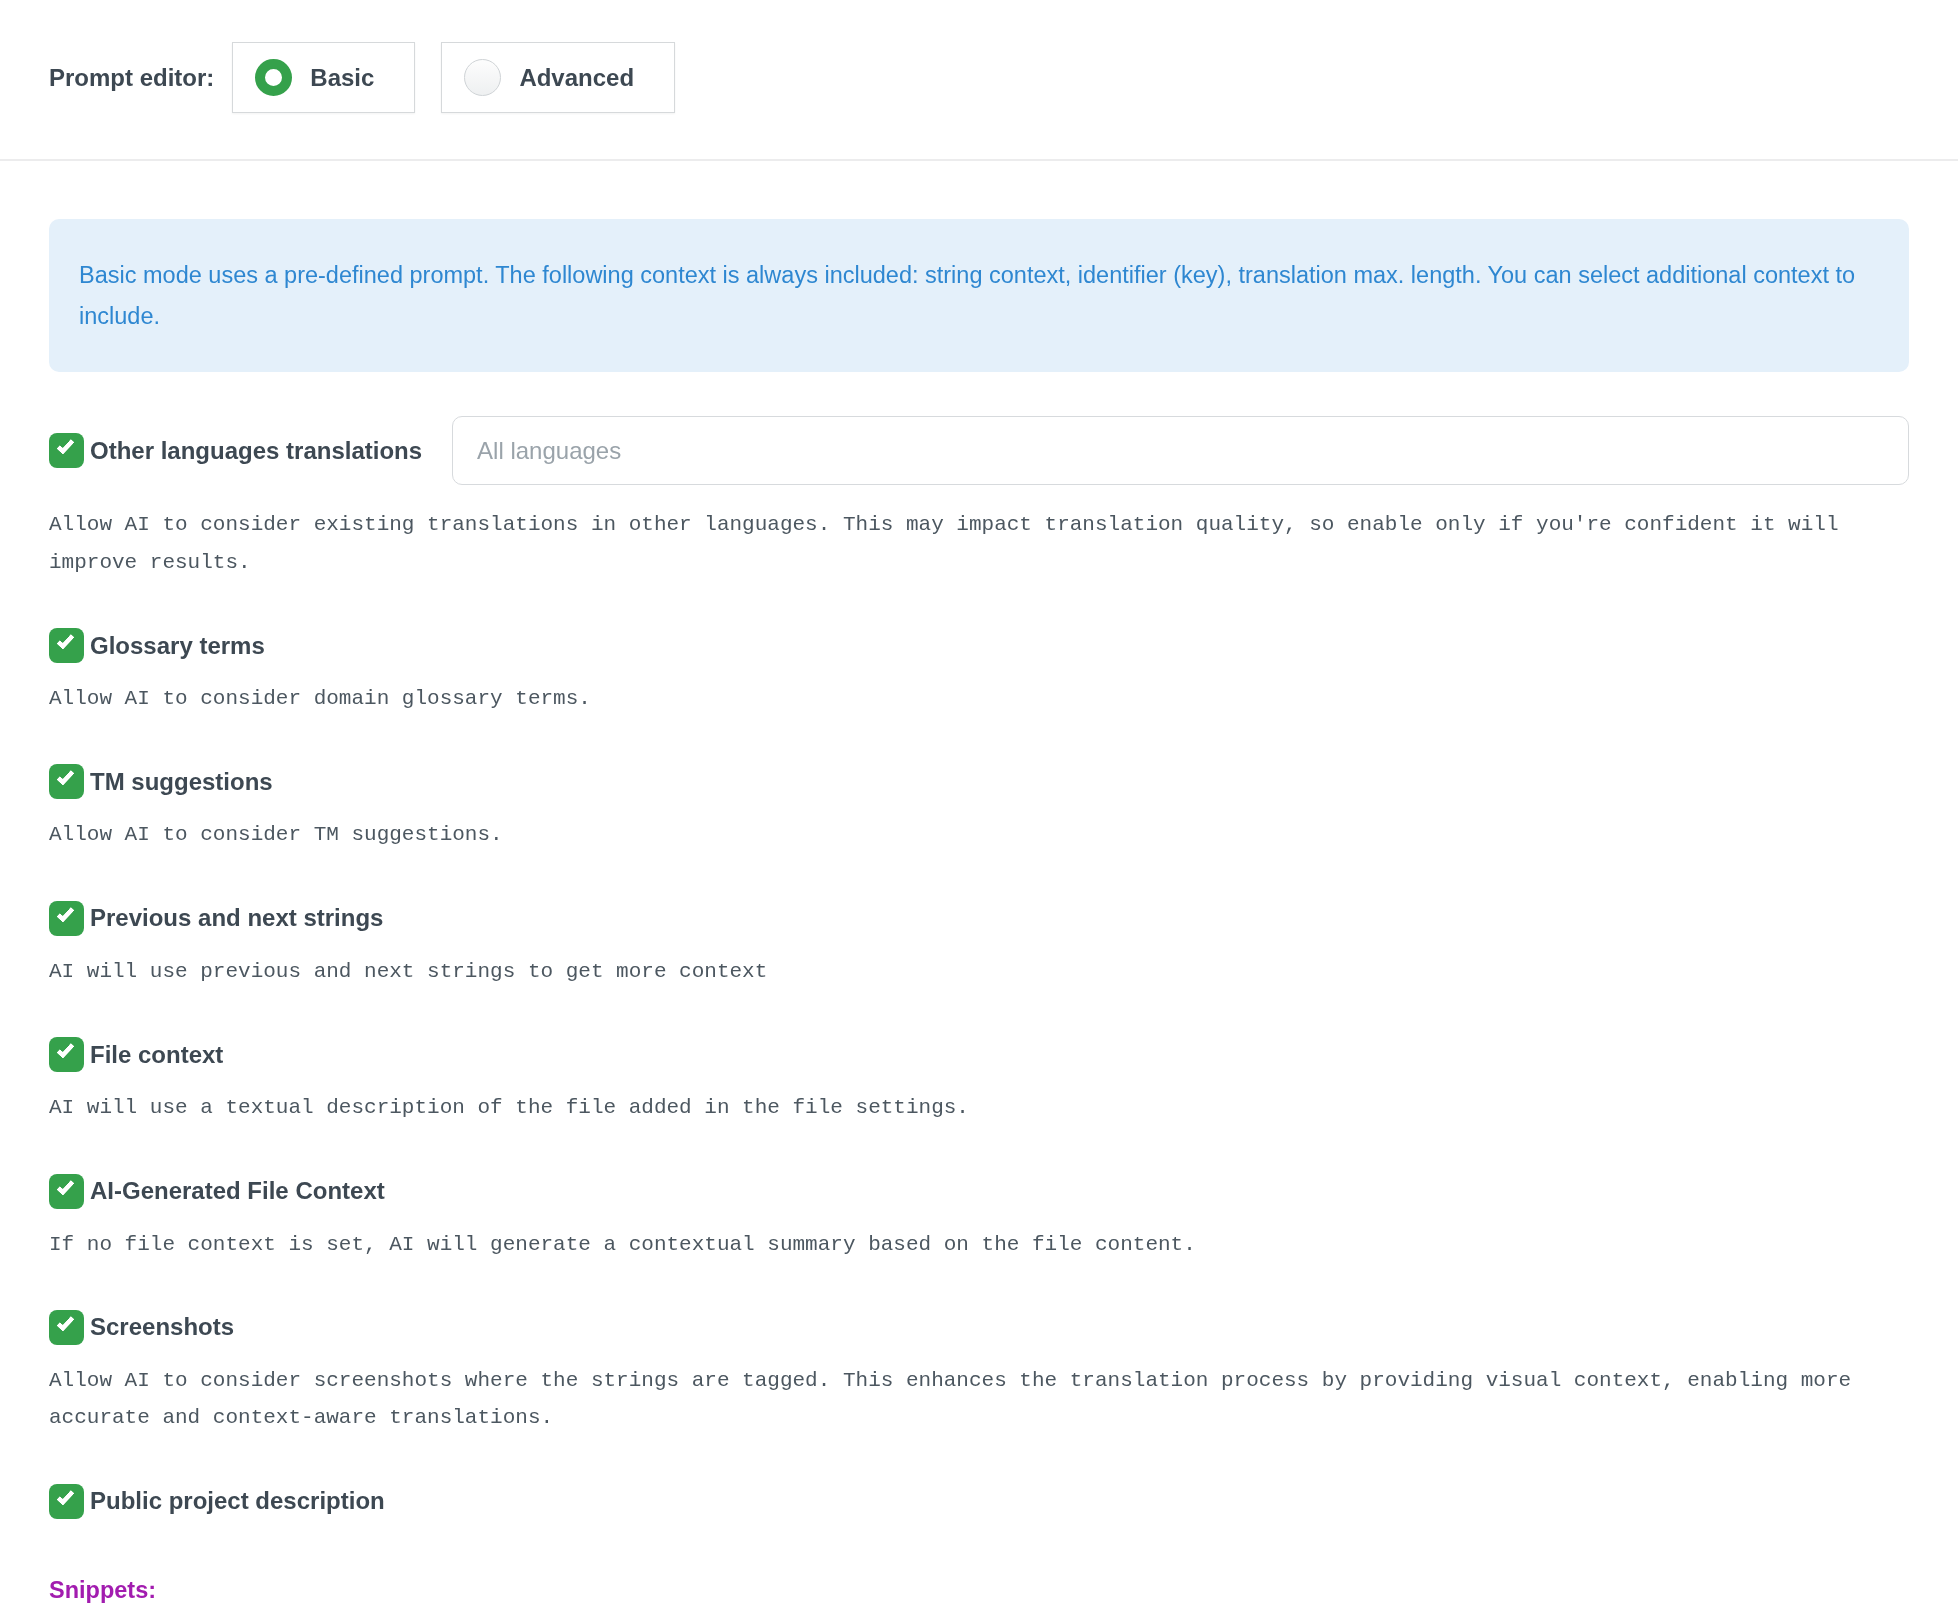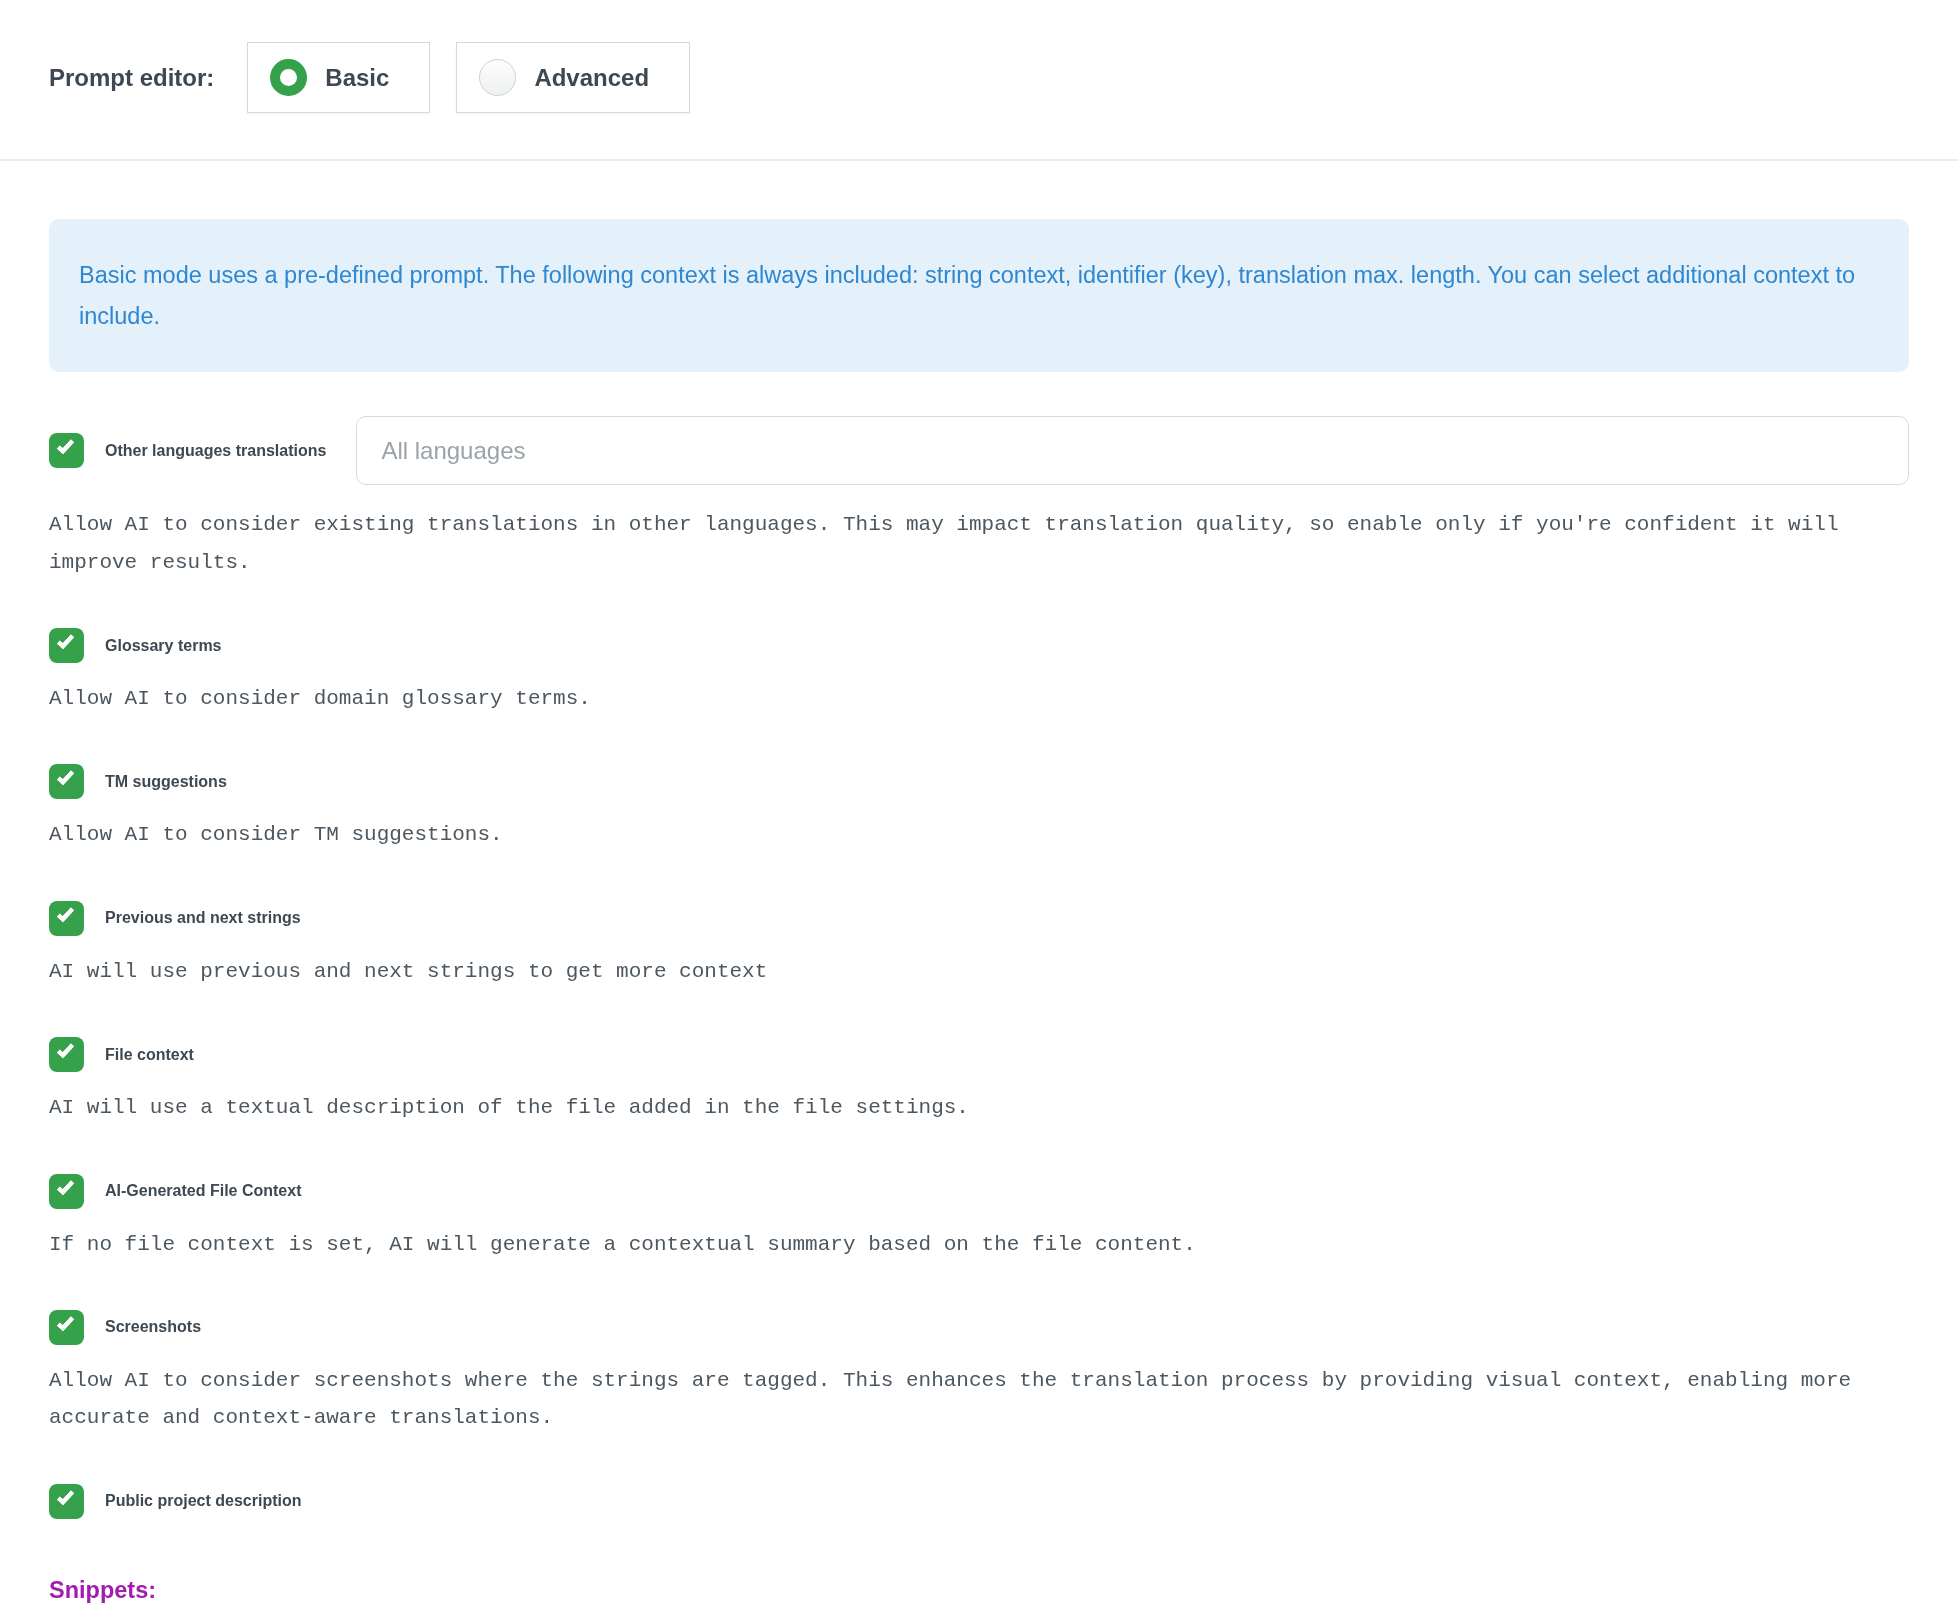--- a/index.html
+++ b/index.html
@@ -8,21 +8,21 @@
     font-family: "Liberation Sans", "DejaVu Sans", sans-serif;
     color: #3d4852;
     width: 1958px;
     min-height: 1613px;
   }
 
   
   .topbar {
     display: flex;
     align-items: center;
-    gap: 33px;
+    gap: 18px;
     padding: 42px 49px 46px 49px;
   }
   .topbar-label {
     font-size: 24px;
     font-weight: 700;
     color: #3d4852;
     margin-right: 0;
   }
   .radio-cards { display: flex; gap: 26px; }
   .radio-card {
@@ -89,22 +89,22 @@
   .checkbox .tick {
     position: absolute;
     left: 8px; top: 8px;
     width: 17px; height: 9px;
     border-left: 5px solid #ffffff;
     border-bottom: 5px solid #ffffff;
     border-radius: 1px;
     transform: rotate(-47deg);
   }
   .option-label {
-    margin-left: 21px;
-    font-size: 16px;
+    margin-left: 6px;
+    font-size: 24px;
     font-weight: 700;
     color: #3d4852;
     cursor: default;
   }
   .option-input {
     flex: 1;
     margin-left: 30px;
     height: 69px;
     border: 1.5px solid #d7dadd;
     border-radius: 10px;

